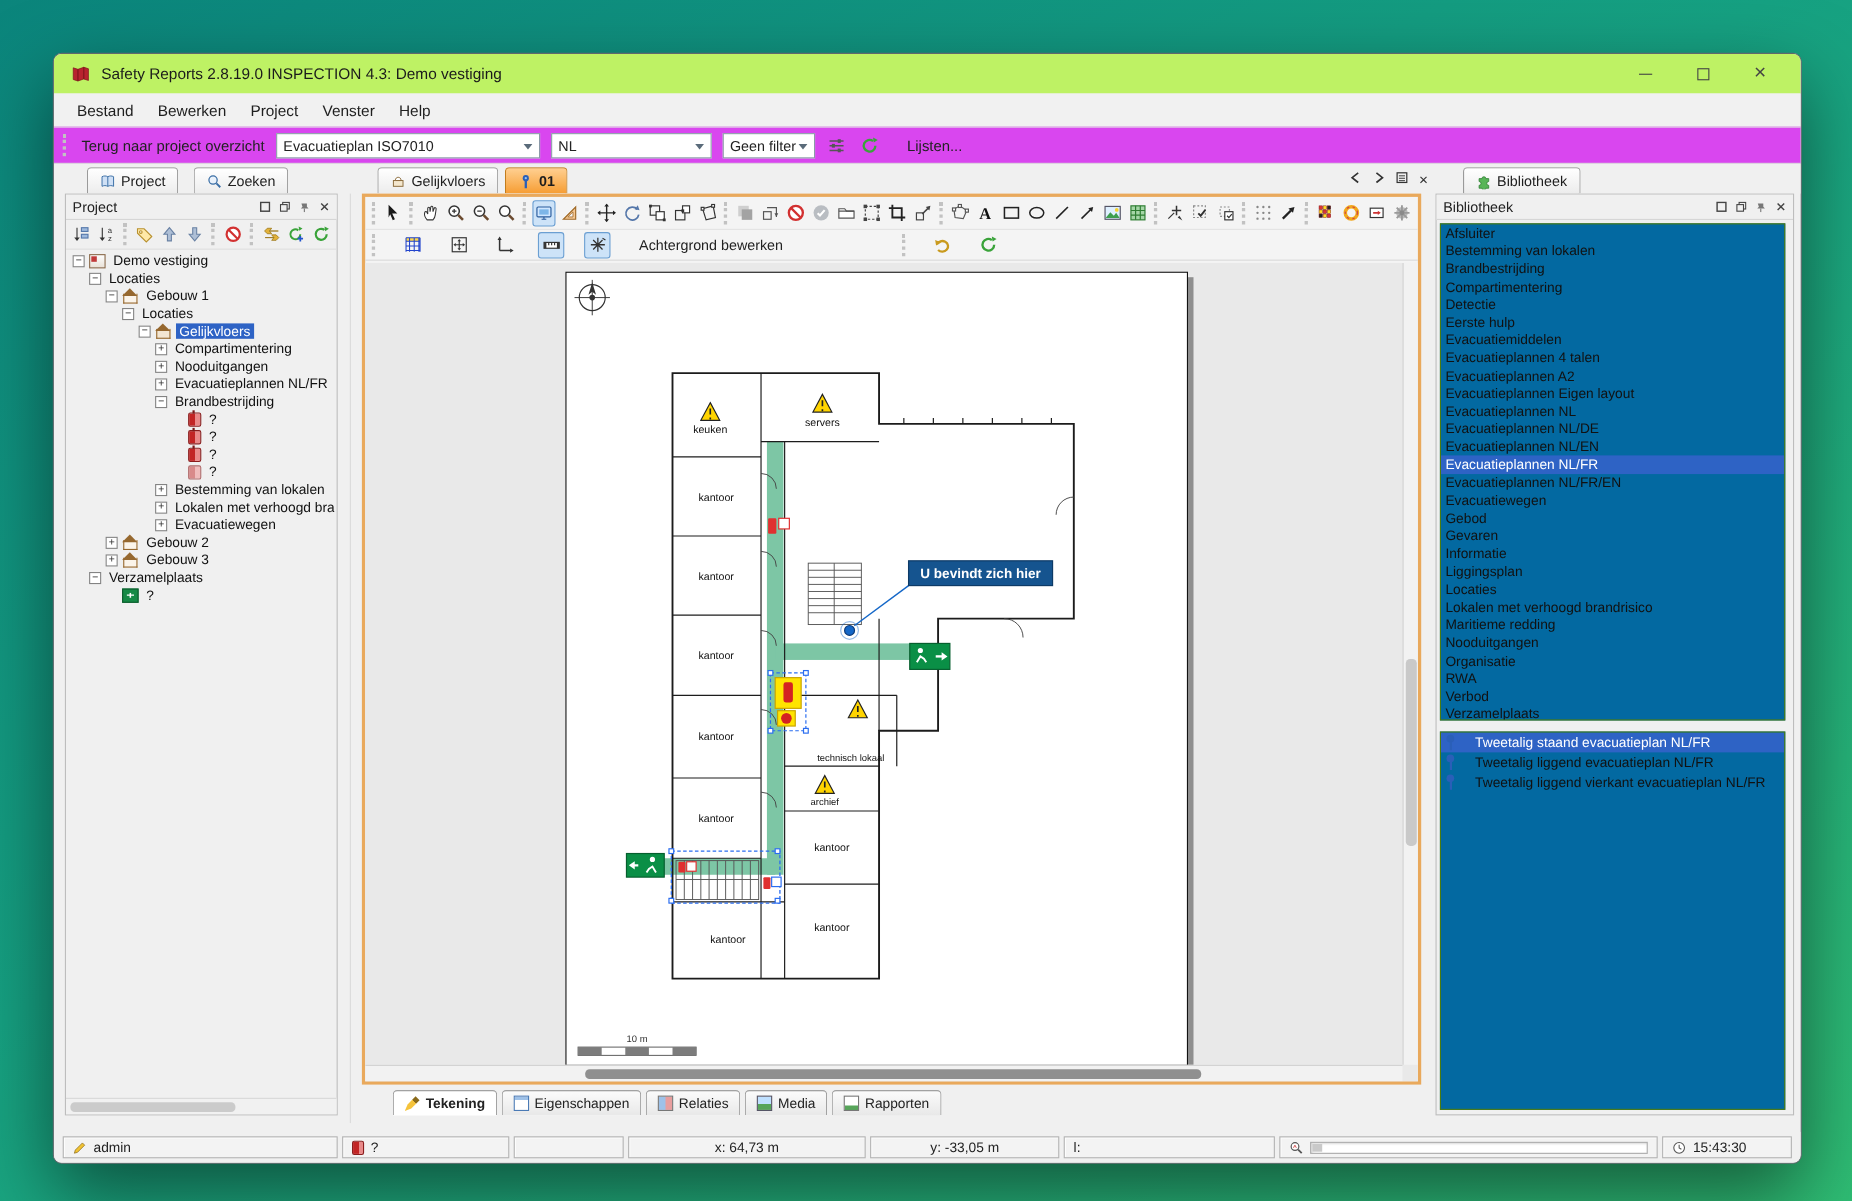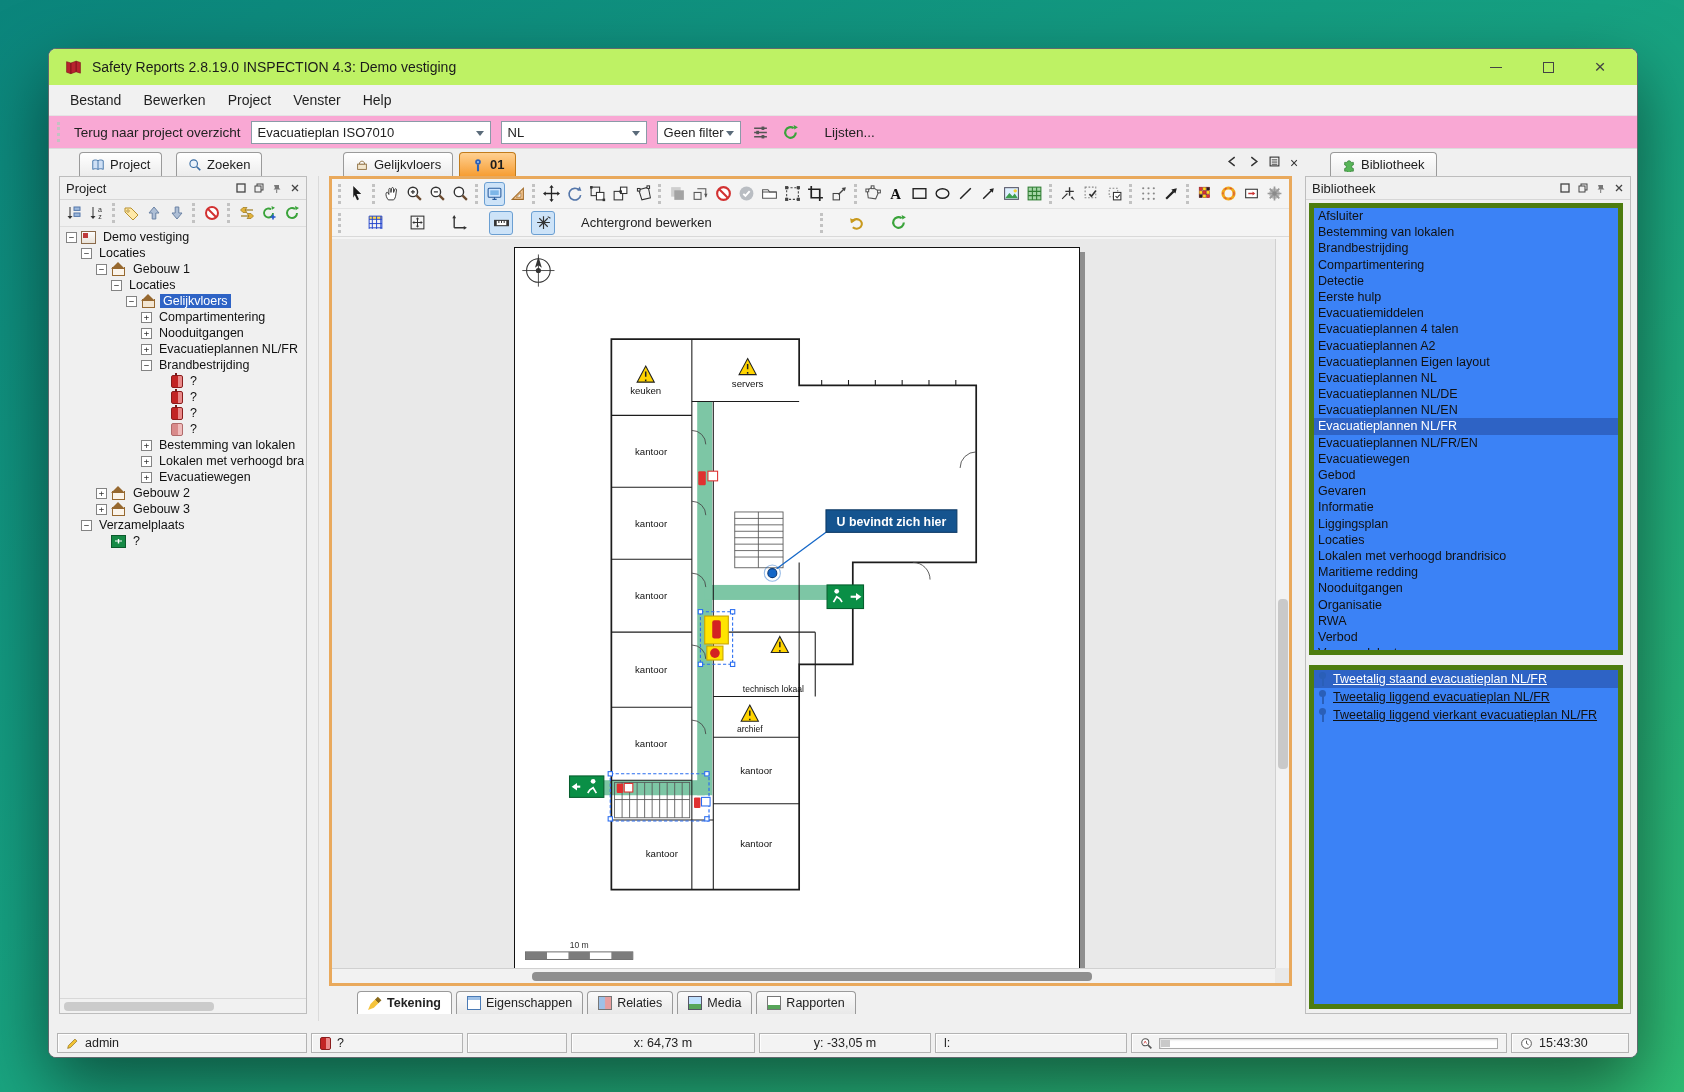--- a/index.html
+++ b/index.html
@@ -12,21 +12,21 @@
   .titlebar{height:36px;background:#bef264;display:flex;align-items:center;padding:0 14px;gap:9px;}
   .caption{font-size:14px;color:#1b1b1b;}
   .win-btns{margin-left:auto;display:flex;gap:38px;align-items:center;padding-right:16px;color:#333;}
   .wbtn{width:14px;height:14px;display:flex;align-items:center;justify-content:center;font-size:15px;color:#444;}
   .wbox{width:11px;height:11px;border:1.4px solid #444;}
   .wmin{width:12px;height:0;border-top:1.6px solid #444;}
   
   .menubar{height:30px;background:#f1f1f1;display:flex;align-items:center;padding-left:10px;font-size:14px;color:#1f1f1f;}
   .menu-item{padding:4px 11px;}
   
-  .maintoolbar{height:34px;background:#f9a8d4;display:flex;align-items:center;gap:10px;padding-left:6px;
+  .maintoolbar{height:34px;background:#d946ef;display:flex;align-items:center;gap:10px;padding-left:6px;
     border-top:1px solid #e4e4e4;border-bottom:1px solid #dcdcdc;font-size:13.5px;color:#222;}
   .grip{width:5px;height:20px;border-left:3px dotted #c2c2c2;margin:0 2px;}
   .combo{height:23px;background:#fff;border:1px solid #8b9aa8;display:flex;align-items:center;padding-left:6px;font-size:13px;position:relative;}
   .combo .carr{position:absolute;right:6px;top:9px;width:0;height:0;border-left:4px solid transparent;border-right:4px solid transparent;border-top:5px solid #5a6b7a;}
   .ticon{display:inline-flex;width:20px;height:20px;align-items:center;justify-content:center;}
   .ticon svg{width:17px;height:17px;}
   
   .tabrow{height:27px;position:relative;background:#f0f0f0;}
   .tab{position:absolute;top:3px;height:24px;display:flex;align-items:center;gap:5px;padding:0 11px;
     background:linear-gradient(#ffffff,#ececec);border:1px solid #9a9a9a;border-bottom:none;
@@ -88,26 +88,26 @@
     border:1px solid #9a9a9a;border-bottom:none;border-radius:4px 4px 0 0;font-size:12.5px;color:#222;}
   .btab.active{background:#fff;font-weight:bold;}
   .bti{width:14px;height:14px;display:inline-block;}
   .pencil-icon{background:linear-gradient(45deg,#f5c33b 62%,#8a6a1a 62%);clip-path:polygon(0 100%,18% 58%,70% 5%,96% 30%,42% 84%);}
   .form-icon{background:#fff;border:1px solid #4a7ab5;box-shadow:inset 0 3px 0 #9ec1e8;}
   .link-icon{background:linear-gradient(90deg,#9ec1e8 45%,#e89e9e 55%);border:1px solid #777;}
   .media-icon{background:linear-gradient(180deg,#bfe0ff 55%,#57a55a 45%);border:1px solid #556;}
   .report-icon{background:#fff;border:1px solid #777;box-shadow:inset 0 -4px 0 #57a55a;}
   
   .rpanel{position:absolute;left:1256px;top:0;width:326px;height:838px;border:1px solid #bdbdbd;background:#f0f0f0;}
-  .list{position:absolute;left:3px;right:7px;background:#3b82f6;border:5px solid #4d7c0f;overflow:hidden;font-size:12.5px;color:#111;}
+  .list{position:absolute;left:3px;right:7px;background:#0369a1;border:1px solid #4d7c0f;overflow:hidden;font-size:12.5px;color:#111;}
   #libList{top:26px;height:452px;}
   #tplList{top:488px;bottom:4px;}
   .lrow{height:16.2px;line-height:16px;padding-left:4px;white-space:nowrap;}
   .lrow.sel{background:#2e63c5;color:#fff;}
-  .trow2{height:18px;display:flex;align-items:center;gap:6px;padding-left:4px;white-space:nowrap;text-decoration:underline;}
+  .trow2{height:18px;display:flex;align-items:center;gap:18px;padding-left:4px;white-space:nowrap;}
   .trow2.sel{background:#2e63c5;color:#fff;}
   .pin{width:9px;height:14px;min-width:9px;position:relative;display:inline-block;}
   .pin::before{content:"";position:absolute;left:1px;top:0;width:7px;height:7px;border-radius:50%;background:#2a5fb8;}
   .pin::after{content:"";position:absolute;left:3.5px;top:6px;width:2px;height:8px;background:#2a5fb8;}
   
   .statusbar{position:absolute;left:0;right:0;bottom:0;height:28px;background:#f0f0f0;display:flex;align-items:center;gap:4px;padding:0 8px;font-size:12.5px;color:#222;}
   .scell{height:20px;border:1px solid #b3b3b3;background:#f3f3f3;display:flex;align-items:center;padding:0 8px;gap:6px;box-shadow:inset 1px 1px 0 rgba(255,255,255,.9);white-space:nowrap;}
   .scell svg{width:13px;height:13px;}
   .sl-track{flex:1;height:11px;background:#fff;border:1px solid #aaa;box-shadow:inset 1px 1px 2px rgba(0,0,0,.15);position:relative;}
   .sl-thumb{position:absolute;left:1px;top:1px;width:9px;height:7px;background:#c9c9c9;}
@@ -1006,21 +1006,21 @@
       <svg viewBox="0 0 16 16">
           <path d="M2 14l1-3.5L11 2.5l2.5 2.5L5.5 13z" fill="#f1c232" stroke="#8a6a1a" stroke-width=".8"></path>
         </svg>
       <span>admin</span>
     </div>
     <div class="scell" style="width:152px;">
       <span class="sext"></span>
       <span>?</span>
     </div>
     <div class="scell" style="width:100px;"></div>
-    <div class="scell" style="width:184px;justify-content:center;">
+    <div class="scell" style="width:216px;justify-content:center;">
       <span>x: 64,73 m</span>
     </div>
     <div class="scell" style="width:172px;justify-content:center;">
       <span>y: -33,05 m</span>
     </div>
     <div class="scell" style="width:192px;">
       <span>l:</span>
     </div>
     <div class="scell" style="flex:1;">
       <svg viewBox="0 0 16 16">

